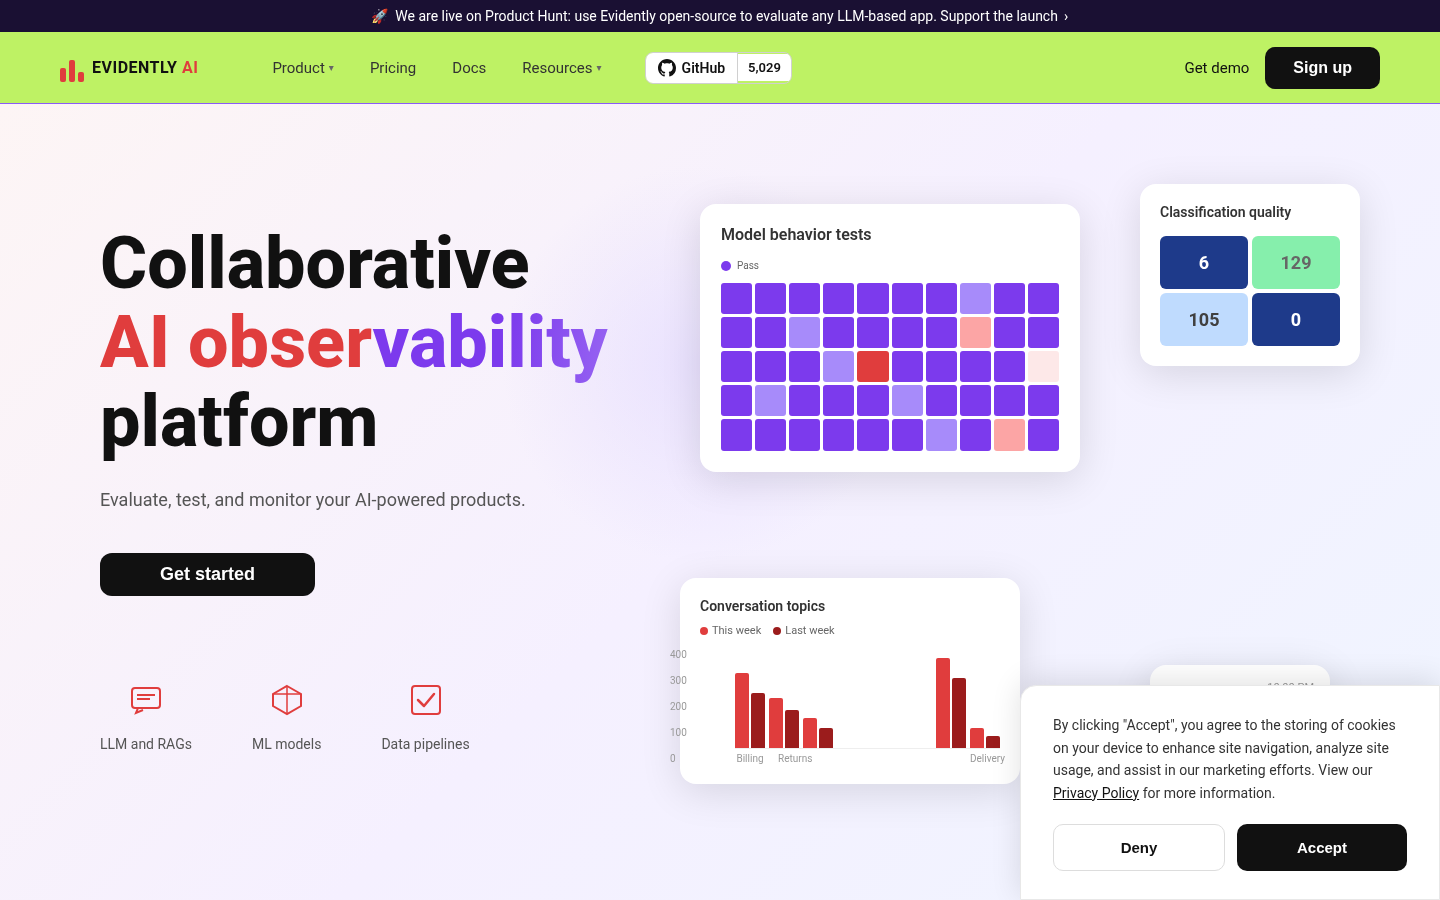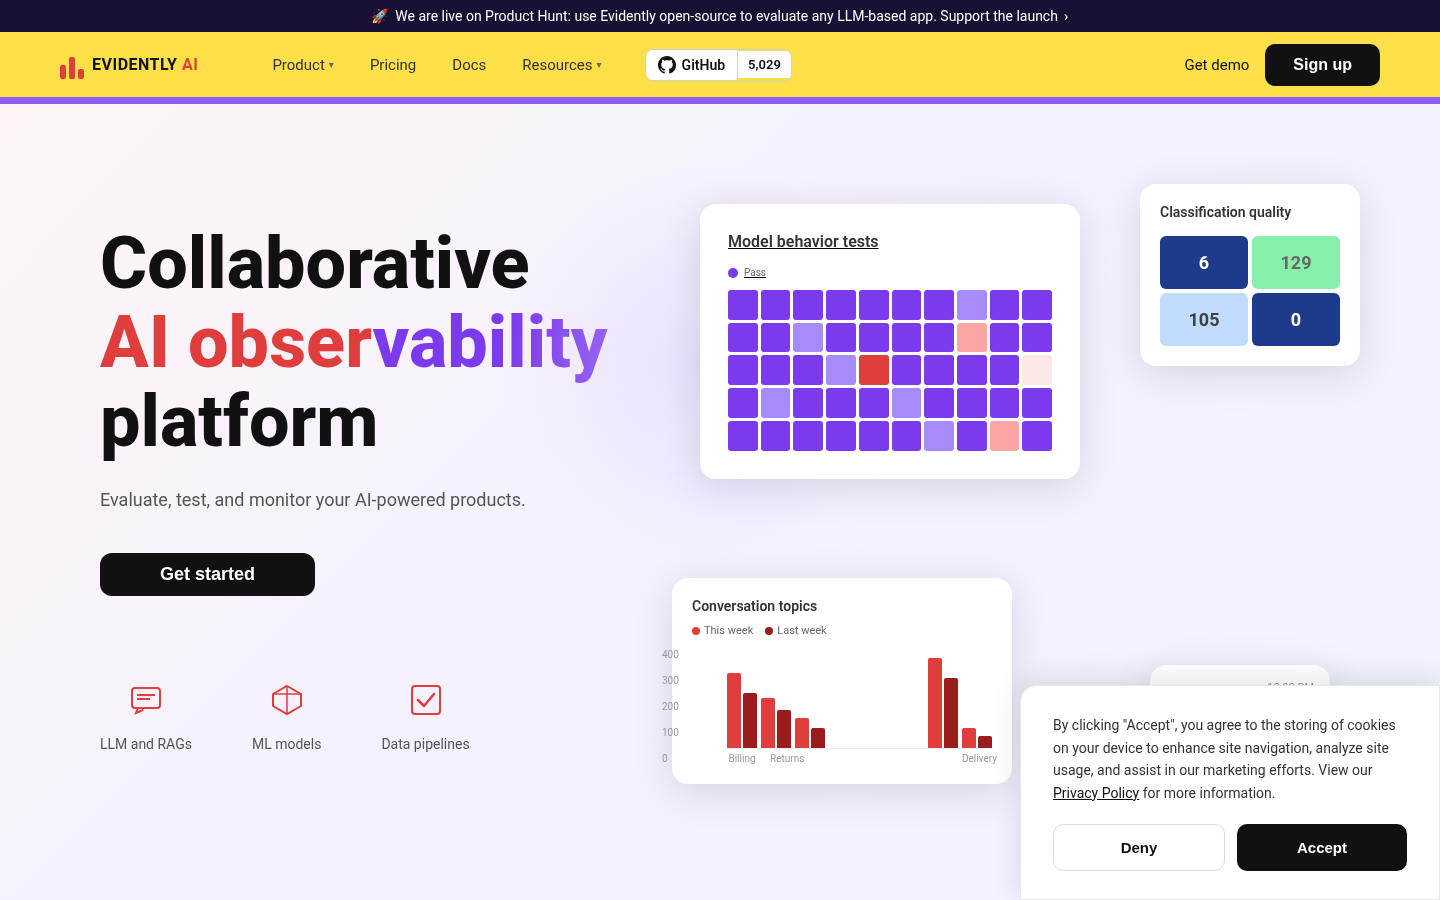--- a/index.html
+++ b/index.html
@@ -17,22 +17,22 @@
       justify-content: center;
       gap: 6px;
     }
 
     
     nav {
       display: flex;
       align-items: center;
       padding: 0 60px;
       height: 72px;
-      background: #fde047;
-      border-bottom: 7px solid #8b5cf6;
+      background: #bef264;
+      border-bottom: 1px solid #8b5cf6;
       position: relative;
       z-index: 10;
     }
     .logo {
       display: flex;
       align-items: center;
       gap: 8px;
       text-decoration: none;
       margin-right: 60px;
     }
@@ -220,23 +220,22 @@
     }
 
     
     .card-model-tests {
       position: absolute;
       top: 20px;
       left: 40px;
       width: 380px;
       background: #fff;
       border-radius: 16px;
-      padding: 28px;
+      padding: 21px;
       box-shadow: 0 8px 40px rgba(0,0,0,0.12);
-      text-decoration: underline;
     }
     .card-title {
       font-size: 16px;
       font-weight: 600;
       color: #333;
       margin-bottom: 16px;
     }
     .legend-item {
       display: flex;
       align-items: flex-end;
@@ -658,21 +657,21 @@
     <div class="card-classification">
       <div class="classification-title">Classification quality</div>
       <div class="classification-grid">
         <div class="cls-cell cls-dark-blue">6</div>
         <div class="cls-cell cls-peach">129</div>
         <div class="cls-cell cls-light-blue">105</div>
         <div class="cls-cell cls-blue">0</div>
       </div>
     </div>
 
-    <div class="card-conversation" style="bottom:0; left:12px;">
+    <div class="card-conversation" style="bottom:0; left:20px;">
       <div class="conv-title">Conversation topics</div>
       <div class="conv-legend">
         <div class="conv-legend-item">
           <div class="conv-dot" style="background:#e03d3d;"></div>
           <span>This week</span>
         </div>
         <div class="conv-legend-item">
           <div class="conv-dot" style="background:#9b1c1c;"></div>
           <span>Last week</span>
         </div>

